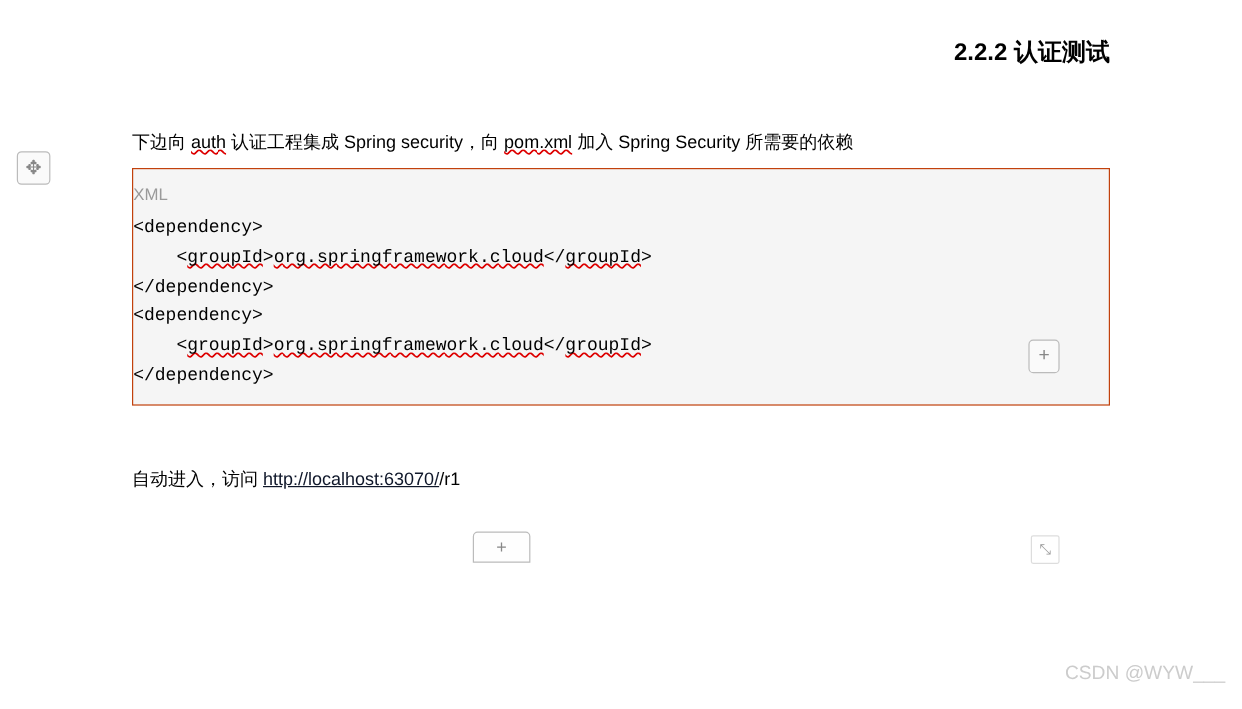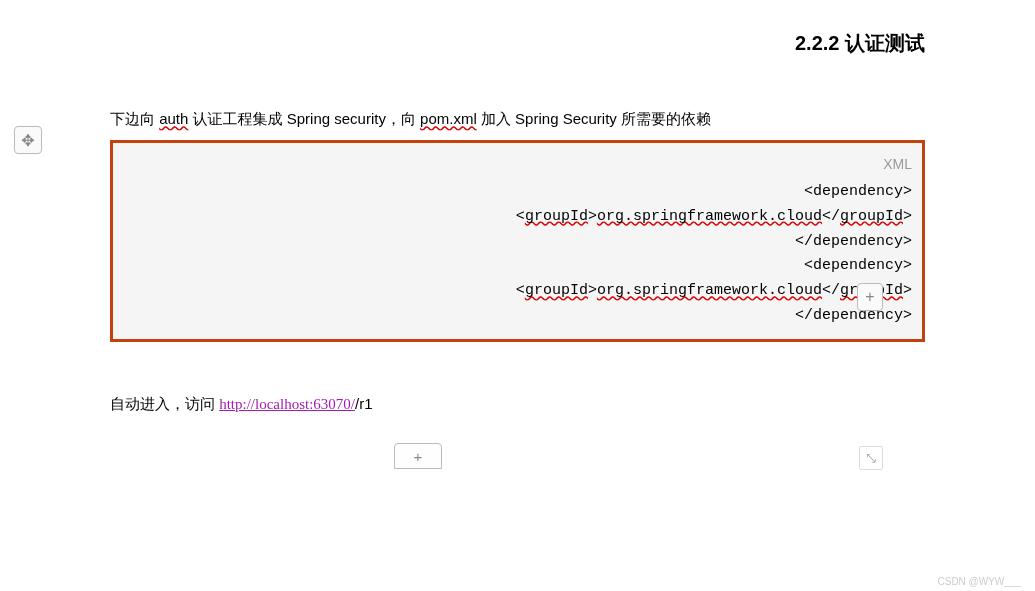--- a/index.html
+++ b/index.html
@@ -29,27 +29,26 @@
       line-height: 1.8;
       margin-bottom: 8px;
       margin-top: 48px;
     }
     .wavy-red {
       text-decoration: underline wavy #d00;
       text-decoration-skip-ink: none;
     }
     .code-block {
       background: #f5f5f5;
-      border: 3px solid #c2410c;
-      padding: 10px 10px;
+      border: 1px solid #c2410c;
+      padding: 10px 0;
       margin: 8px 0 18px 0;
       font-family: Consolas, "Courier New", monospace;
       font-size: 15px;
       line-height: 1.65;
-      text-align: right;
     }
     .code-label {
       color: #9a9a9a;
       font-family: "Microsoft YaHei", Arial, sans-serif;
       font-size: 14px;
       margin-bottom: 4px;
     }
     .code-line {
       white-space: pre;
     }
@@ -108,29 +107,28 @@
       background: #fff;
       display: flex;
       align-items: center;
       justify-content: center;
       color: #999;
       font-size: 12px;
     }
     .watermark {
       position: absolute;
       right: 14px;
-      bottom: 4px;
-      font-size: 10px;
+      bottom: 20px;
+      font-size: 16px;
       color: #ccc;
       font-family: Arial, sans-serif;
     }
     .url-link {
-      color: #a21caf;
+      color: #0f172a;
       text-decoration: underline;
-      font-family: Liberation Serif, serif;
     }
     .p-gap {
       margin-top: 14px;
     }
   </style>
 </head>
 <body>
 
 <div class="move-handle">
   <span>✥</span>

